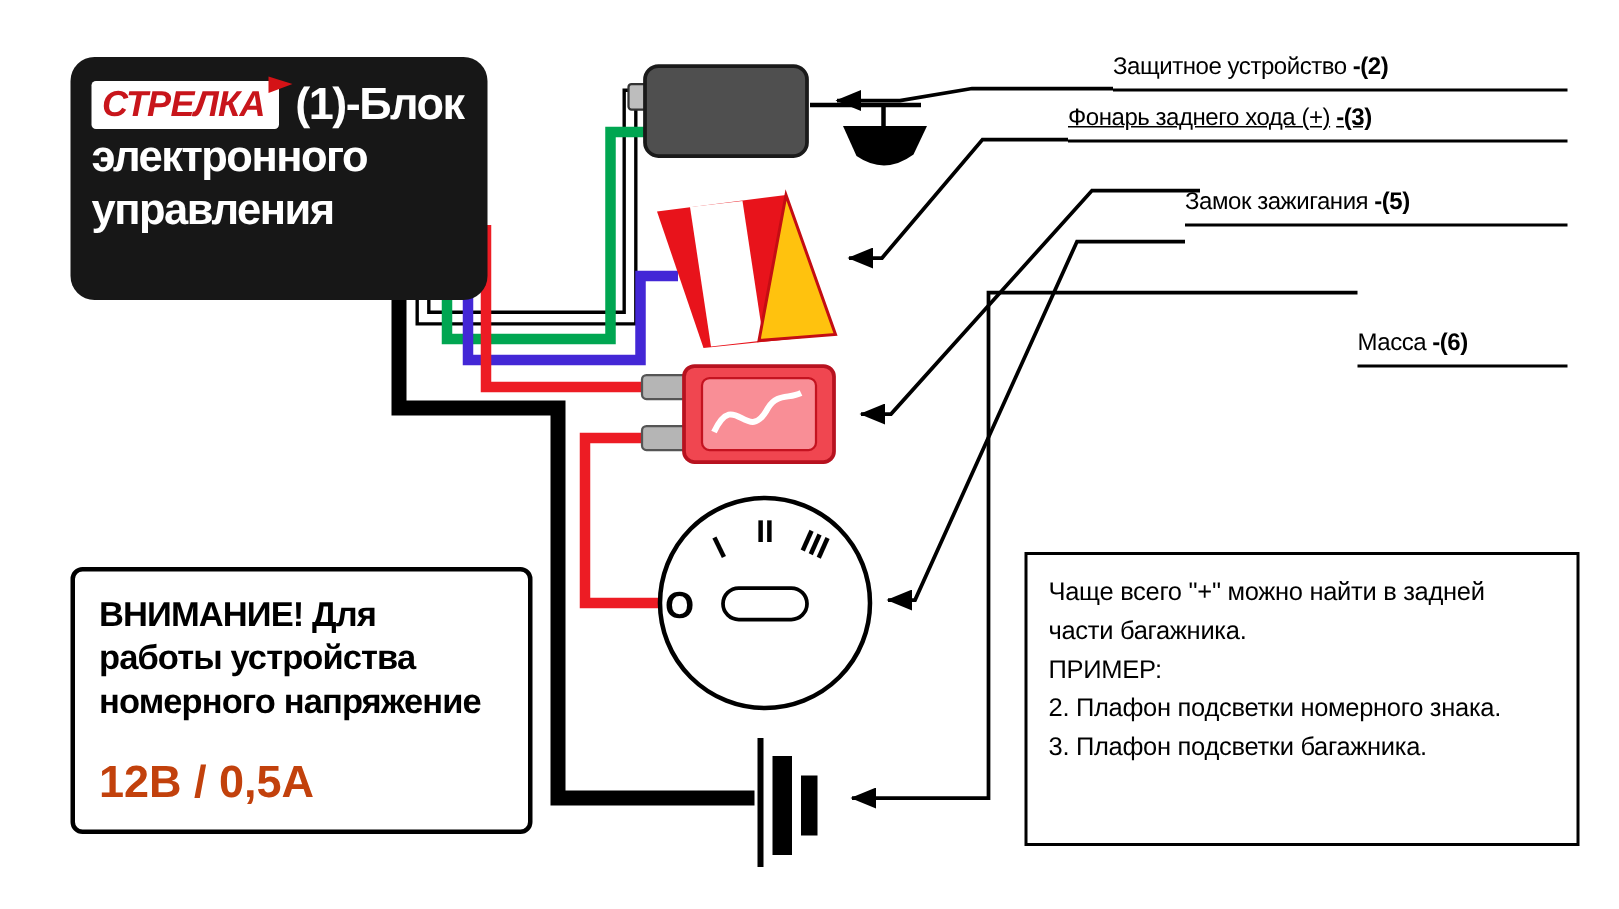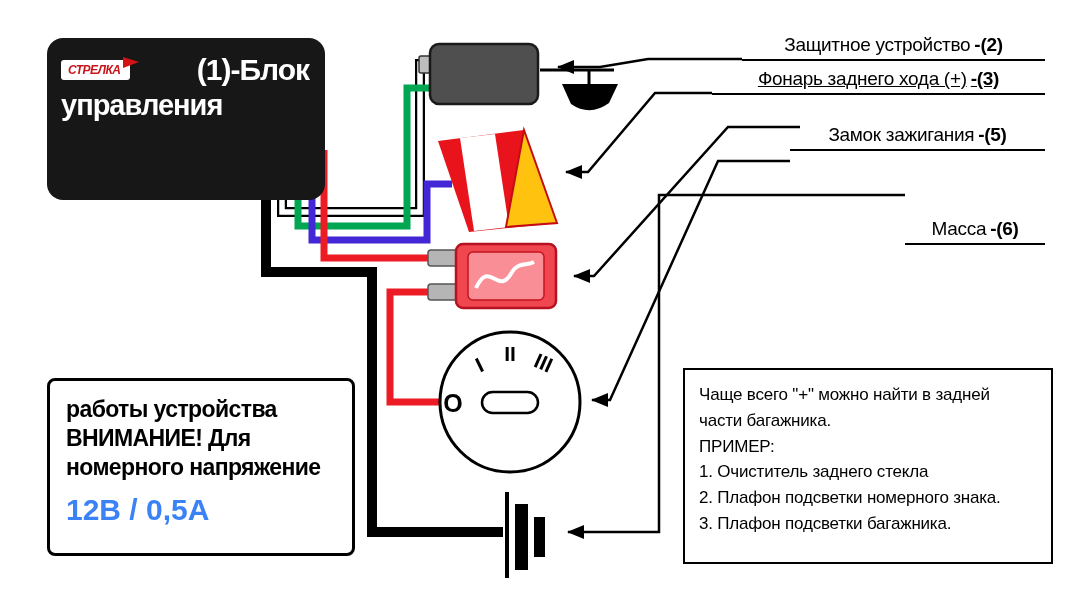--- a/index.html
+++ b/index.html
@@ -11,51 +11,51 @@
 
   
   .ecu-box{
     position:absolute;left:47px;top:38px;width:278px;height:162px;z-index:2;
     background:#171717;border-radius:16px;color:#fff;box-sizing:border-box;
     padding:14px 16px 10px 14px;
   }
   .ecu-row1{display:flex;justify-content:space-between;align-items:center;}
   .logo{
     position:relative;display:inline-flex;align-items:center;background:#fff;color:#c8151b;
-    font-weight:bold;font-style:italic;font-size:12px;letter-spacing:-0.5px;
+    font-weight:bold;font-style:italic;font-size:24px;letter-spacing:-0.5px;
     padding:4px 10px 4px 7px;border-radius:3px;line-height:1;
   }
   .logo-arrow{
     position:absolute;right:-9px;top:-3px;width:0;height:0;
     border-left:16px solid #d41216;border-top:5px solid transparent;border-bottom:6px solid transparent;
   }
   .ecu-title{font-weight:bold;font-size:29px;line-height:1.2;text-align:left;letter-spacing:-1px;white-space:nowrap;}
   .ecu-title.first{font-size:30px;}
 
   
   .label-item{
     position:absolute;right:34px;z-index:2;height:27px;line-height:25px;
-    border-bottom:2.5px solid #000;text-align:center;font-size:19px;white-space:nowrap;
+    border-bottom:2.5px solid #000;text-align:left;font-size:16px;white-space:nowrap;
     letter-spacing:-0.3px;
   }
   .label-item .ref{font-weight:bold;margin-left:4px;}
   .lbl2{top:32px;width:303px;}
   .lbl3{top:66px;width:333px;text-decoration:underline;}
   .lbl4{top:100px;width:245px;}
   .lbl5{top:122px;width:255px;}
   .lbl6{top:168px;width:140px;margin-top:48px;}
 
   
   .warning-box{
     position:absolute;left:47px;top:378px;width:308px;height:178px;z-index:2;
     border:3px solid #000;border-radius:8px;box-sizing:border-box;
     padding:14px 14px 10px 16px;font-weight:bold;font-size:23px;line-height:1.27;
     letter-spacing:-0.6px;
   }
-  .warning-highlight{color:#3b82f6;font-size:30px;margin-top:8px;letter-spacing:0;}
+  .warning-highlight{color:#c2410c;font-size:30px;margin-top:20px;letter-spacing:0;}
 
   
   .info-box{
     position:absolute;left:683px;top:368px;width:370px;height:196px;z-index:2;
     border:2.5px solid #000;box-sizing:border-box;padding:12px 12px 8px 14px;
     font-size:17px;line-height:1.52;letter-spacing:-0.2px;
   }
 </style>
 </head>
 <body>
@@ -125,45 +125,45 @@
   </svg>
 
   <div class="ecu-box">
     <div class="ecu-row1">
       <span class="logo">
         <span>СТРЕЛКА</span>
         <span class="logo-arrow"></span>
       </span>
       <span class="ecu-title first">(1)-Блок</span>
     </div>
+    <div class="ecu-title">электронного</div>
     <div class="ecu-title">управления</div>
   </div>
 
   <div class="label-item lbl2">
     <span>Защитное устройство</span><span class="ref">-(2)</span>
   </div>
   <div class="label-item lbl3">
     <span>Фонарь заднего хода (+)</span><span class="ref">-(3)</span>
   </div>
   <div class="label-item lbl5">
     <span>Замок зажигания</span><span class="ref">-(5)</span>
   </div>
   <div class="label-item lbl6">
     <span>Масса</span><span class="ref">-(6)</span>
   </div>
 
   <div class="warning-box">
+    <div>ВНИМАНИЕ! Для</div>
     <div>работы устройства</div>
-    <div>ВНИМАНИЕ! Для</div>
     <div>номерного напряжение</div>
     <div class="warning-highlight">12В / 0,5А</div>
   </div>
 
   <div class="info-box">
     <div>Чаще всего "+" можно найти в задней</div>
     <div>части багажника.</div>
     <div>ПРИМЕР:</div>
-    <div>1. Очиститель заднего стекла</div>
     <div>2. Плафон подсветки номерного знака.</div>
     <div>3. Плафон подсветки багажника.</div>
   </div>
 
 </div>
 
 </body></html>

